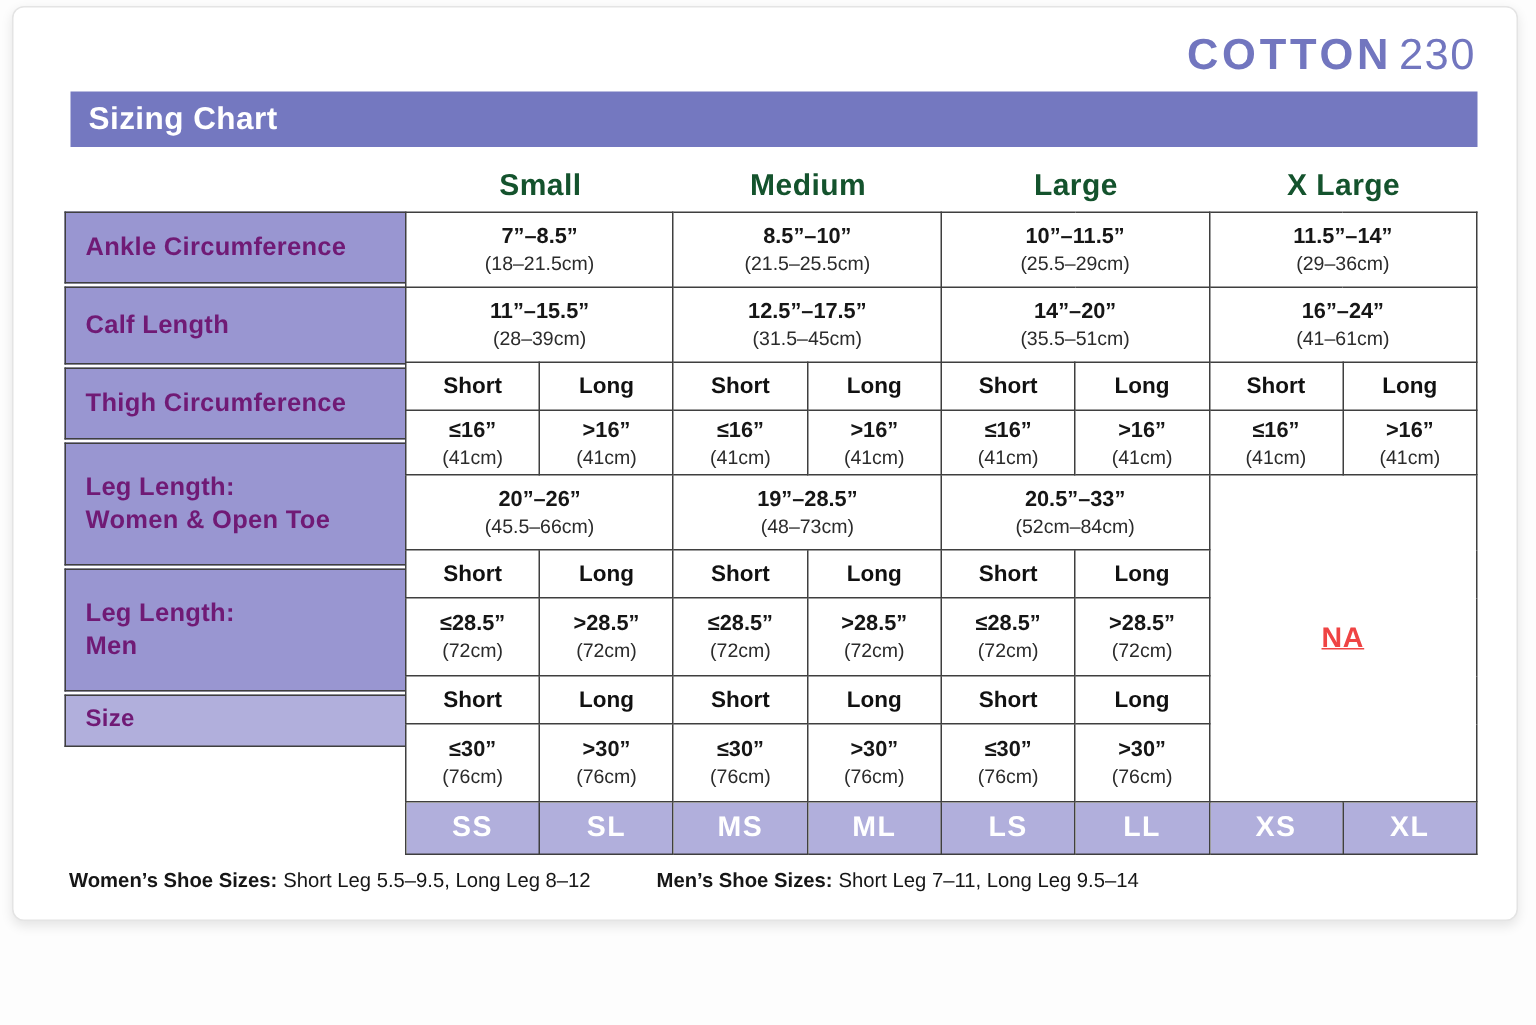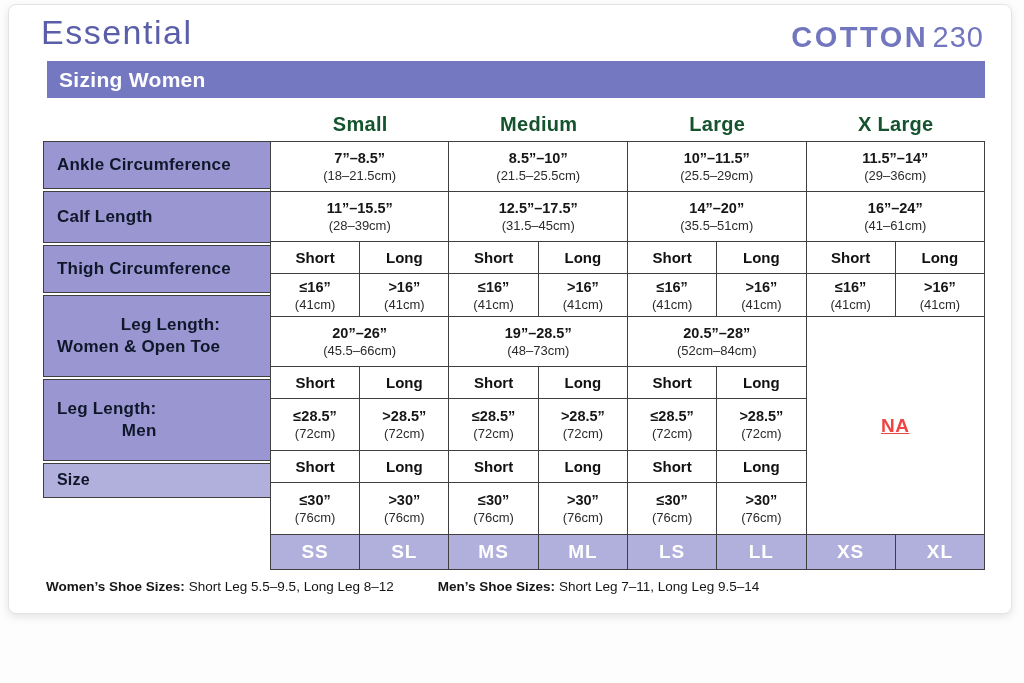--- a/index.html
+++ b/index.html
@@ -17,23 +17,23 @@
             display:flex; align-items:center; padding-left:12px; box-sizing:border-box;
             letter-spacing:.3px; }
   .chart { position:absolute; left:34px; top:100px; width:942px; }
   .col-headers { display:grid; grid-template-columns:repeat(4,1fr); margin-left:228px;
                  height:36px; align-items:end; justify-items:center; font-weight:bold;
                  font-size:20px; color:#14532d; letter-spacing:.3px; padding-bottom:5px;
                  box-sizing:border-box; }
   .body-row { display:flex; align-items:flex-start; }
   .label-col { width:228px; display:flex; flex-direction:column; box-sizing:border-box; }
   .lbl { background:#9996d1; border:1px solid #3f3f3f; border-right:none;
-         box-sizing:border-box; margin-bottom:2px; color:#0f172a; font-weight:bold;
+         box-sizing:border-box; margin-bottom:2px; color:#701a75; font-weight:bold;
          font-size:17px; line-height:1.3; display:flex; align-items:center;
-         padding-left:13px; letter-spacing:.2px;text-align:right; }
+         padding-left:13px; letter-spacing:.2px; }
   .h48 { height:48px; } .h73 { height:52px; } .h82 { height:82px; }
   .hsize { height:35px; background:#b1afdc; margin-bottom:0; font-size:16px; }
   .pre { white-space:pre-line; }
   table.data { border-collapse:collapse; table-layout:fixed; width:714px; }
   table.data td { border:1.5px solid #3f3f3f; text-align:center; vertical-align:middle;
                   padding:0; overflow:hidden; }
   tr.r50 { height:50px; } tr.r43 { height:43px; } tr.r32 { height:32px; }
   tr.r52 { height:52px; } tr.r35 { height:35px; }
   .in  { font-weight:bold; font-size:14.5px; color:#161616; line-height:1.3; }
   .cm  { font-weight:normal; font-size:13px; color:#2b2b2b; line-height:1.2; }
@@ -44,29 +44,28 @@
              letter-spacing:.5px;text-decoration:underline; }
   .footnote { margin-top:9px; padding-left:3px; display:flex; gap:44px;
               font-size:13.5px; color:#161616; white-space:nowrap; }
   .footnote b { font-weight:bold; margin-right:4px; }
 </style>
 </head>
 <body>
 
 <div class="card">
 
-  <div class="page-title">Essential</div>
 
   <div class="brand">
     <span class="brand-name">COTTON</span>
     <span class="brand-num">230</span>
   </div>
 
   <div class="banner">
-    <span>Sizing Women</span>
+    <span>Sizing Chart</span>
   </div>
 
   <div class="chart">
 
     <div class="col-headers">
       <span>Small</span>
       <span>Medium</span>
       <span>Large</span>
       <span>X Large</span>
     </div>
@@ -183,21 +182,21 @@
           <tr class="r50">
             <td colspan="2">
                 <div class="in">20”–26”</div>
                 <div class="cm">(45.5–66cm)</div>
               </td>
             <td colspan="2">
                 <div class="in">19”–28.5”</div>
                 <div class="cm">(48–73cm)</div>
               </td>
             <td colspan="2">
-                <div class="in">20.5”–28”</div>
+                <div class="in">20.5”–33”</div>
                 <div class="cm">(52cm–84cm)</div>
               </td>
             <td colspan="2" rowspan="5" class="na-cell">NA</td>
           </tr>
 
           <tr class="r32">
             <td class="subh">Short</td>
             <td class="subh">Long</td>
             <td class="subh">Short</td>
             <td class="subh">Long</td>

